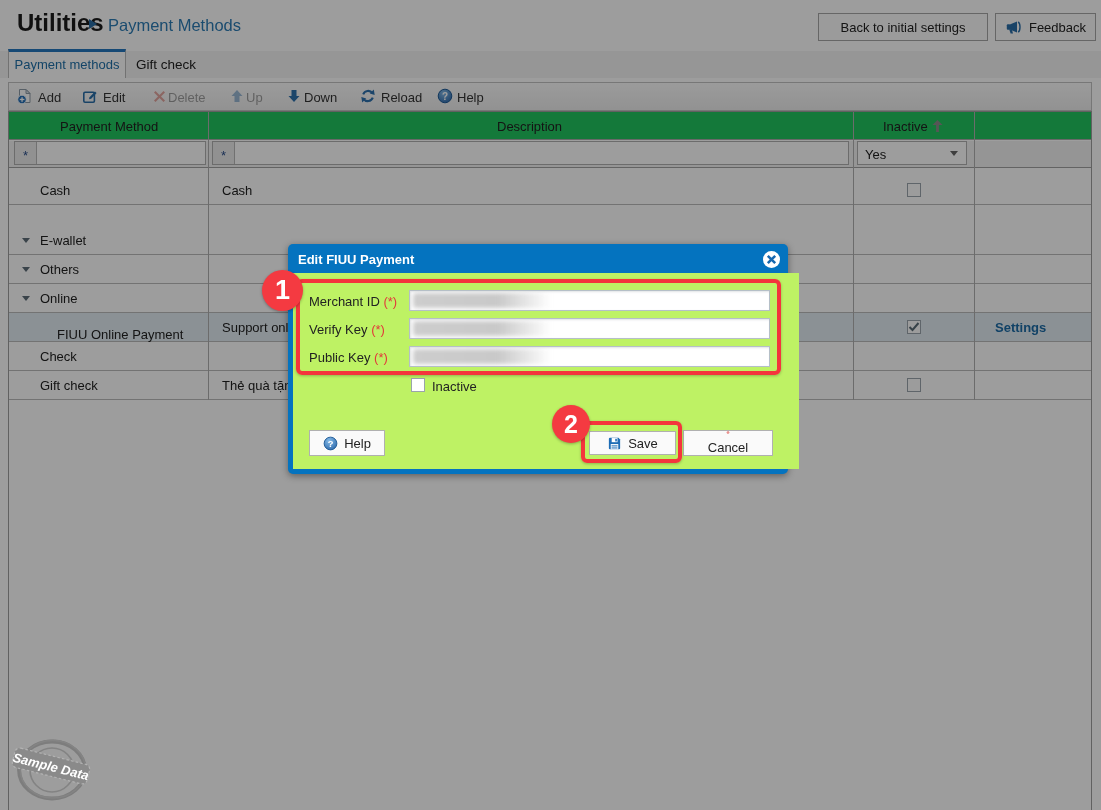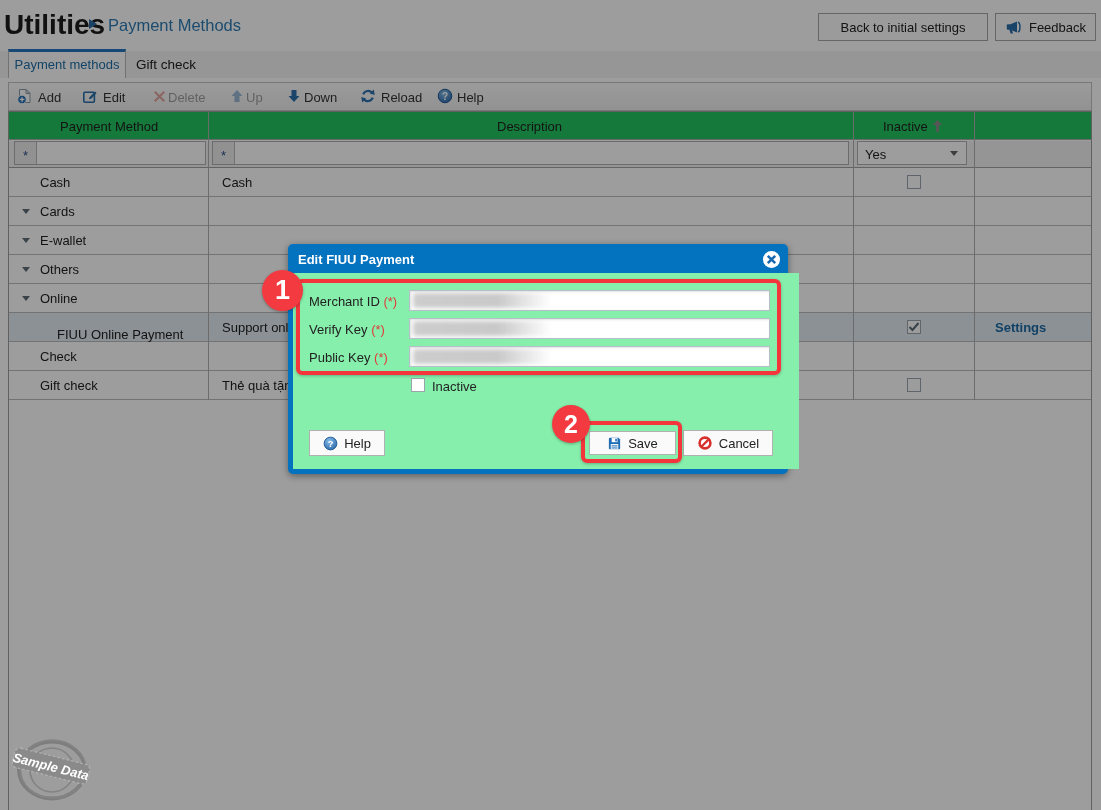--- a/index.html
+++ b/index.html
@@ -1,20 +1,20 @@
 <!DOCTYPE html>
 <html><head>
 <meta charset="utf-8">
 <style>
   * { margin:0; padding:0; box-sizing:border-box; }
   html,body { width:1101px; height:810px; }
   body { position:relative; background:#fff; font-family:"Liberation Sans",sans-serif; font-size:13px; color:#222; overflow:hidden; }
   .abs { position:absolute; }
   
-  #hTitle { left:4px; top:9px; font-size:28px; font-weight:bold; color:#1d1d1d; }
+  #hTitle { left:17px; top:9px; font-size:24px; font-weight:bold; color:#1d1d1d; }
   #hArrow { left:89px; top:19px; width:0; height:0; border-left:8px solid #2a6ba3; border-top:5.5px solid transparent; border-bottom:5.5px solid transparent; }
   #hCrumb { left:108px; top:16px; font-size:16.5px; color:#2d7cb5; }
   .topbtn { top:13px; height:28px; border:1px solid #a6a6a6; background:#fcfcfc; color:#222; display:flex; align-items:center; justify-content:center; font-size:13px; }
   
   #tabstrip { left:0; top:51px; width:1101px; height:27px; background:#f4f4f4; }
   #tabActive { left:8px; top:49px; width:118px; height:29px; background:#fff; border-top:3px solid #2577be; border-left:1px solid #b9b9b9; border-right:1px solid #b9b9b9; color:#1f6fa8; font-size:13px; text-align:center; padding-top:5px; }
   #tabGift { left:136px; top:57px; font-size:13.5px; color:#222; }
   
   #toolbar { left:8px; top:82px; width:1084px; height:29px; border:1px solid #c2c2c2; background:linear-gradient(#fcfcfc,#ededed); }
   .tbi { position:absolute; top:5px; }
@@ -34,21 +34,21 @@
   .grpArrow { position:absolute; left:13px; top:12px; width:0; height:0; border-top:5px solid #5f6e79; border-left:4.5px solid transparent; border-right:4.5px solid transparent; }
   .cbx { position:absolute; left:898px; top:7px; width:14px; height:14px; background:#fdfdfd; border:1px solid #9aa4ac; }
   
   #stamp { left:0px; top:722px; z-index:40; }
   
   #overlay { left:0; top:0; width:1101px; height:810px; background:rgba(0,0,0,0.385); z-index:10; }
   
   #modal { left:288px; top:244px; width:500px; height:230px; background:#0473bf; border-radius:5px; z-index:20; box-shadow:0 2px 7px rgba(0,0,0,0.4); }
   #mtitle { position:absolute; left:10px; top:8px; color:#fff; font-weight:bold; font-size:13px; }
   #mclose { position:absolute; top:7px; width:17px; height:17px; background:#fff; border-radius:50%; }
-  #mbody { position:absolute; left:5px; top:29px; width:506px; height:196px; background:#86efac; }
+  #mbody { position:absolute; left:5px; top:29px; width:506px; height:196px; background:#bef264; }
   .mlabel { position:absolute; left:16px; font-size:13px; color:#222; }
   .mlabel i { font-style:normal; color:#e23a3a; }
   .minput { position:absolute; left:116px; width:361px; height:21px; border:1px solid #b5bfc7; background:#fff; overflow:hidden; box-shadow:inset 1px 1px 2px rgba(90,100,110,0.18); }
   .blob { position:absolute; left:3px; top:2px; width:145px; height:15px; background:linear-gradient(to right,#cdcdcd 0,#c9c9c9 85px,rgba(201,201,201,0) 138px); filter:blur(2px); border-radius:3px; }
   .mbtn { position:absolute; height:26px; border:1px solid #b0b0b0; background:#fafafa; display:flex; align-items:center; justify-content:center; font-size:13px; color:#222; gap:6px; }
   
   .ann { position:absolute; border:4px solid #f4353c; border-radius:6px; z-index:30; box-shadow:0 1px 3px rgba(0,0,0,0.25); }
   .anc { position:absolute; background:#f43a41; border-radius:50%; color:#fff; font-weight:bold; text-align:center; z-index:31; box-shadow:0 1px 3px rgba(0,0,0,0.3); }
 </style>
 </head>
@@ -135,29 +135,25 @@
       </div>
     <div class="fbox" style="left:203px;width:637px;">
         <div class="fstar">*</div>
       </div>
     <div class="fbox" style="left:848px;width:110px;">
         <span style="margin:5px 0 0 7px;text-align:center;">Yes</span>
       <div style="position:absolute;right:8px;top:9px;width:0;height:0;border-top:5px solid #666;border-left:4.5px solid transparent;border-right:4.5px solid transparent;"></div>
     </div>
   </div>
 
-  <div class="row" style="top:56px;">
+  <div class="row" style="top:64px;">
     <span class="rtxt" style="left:31px;">Cash</span>
     <span class="rtxt" style="left:213px;">Cash</span>
     <div class="cbx"></div>
   </div>
-  <div class="row" style="top:85px;">
-      <div class="grpArrow"></div>
-      <span class="rtxt" style="left:31px;">Cards</span>
-    </div>
   <div class="row" style="top:114px;">
       <div class="grpArrow"></div>
       <span class="rtxt" style="left:31px;">E-wallet</span>
     </div>
   <div class="row" style="top:172px;">
       <div class="grpArrow"></div>
       <span class="rtxt" style="left:31px;">Online</span>
     </div>
   <div class="row" style="top:143px;">
       <div class="grpArrow"></div>
@@ -235,21 +231,21 @@
       <svg width="15" height="15" viewBox="0 0 16 16">
         <path d="M2 3 a1.2 1.2 0 0 1 1.2-1.2 h9 L14 3.6 V13 a1.2 1.2 0 0 1 -1.2 1.2 H3.2 A1.2 1.2 0 0 1 2 13 Z" fill="#1e6db6"></path>
         <rect x="5" y="2.2" width="6.2" height="4.4" fill="#fff"></rect>
         <rect x="8.8" y="3" width="1.7" height="2.8" fill="#1e6db6"></rect>
         <rect x="4" y="8.6" width="8" height="5.6" fill="#fff"></rect>
         <rect x="4.8" y="10" width="6.4" height="1.1" fill="#1e6db6"></rect>
         <rect x="4.8" y="12.2" width="6.4" height="1.1" fill="#1e6db6"></rect>
       </svg>
       <span>Save</span>
     </div>
-    <div class="mbtn" style="left:390px;top:157px;width:90px;">
+    <div class="mbtn" style="left:390px;top:157px;width:90px;flex-direction:column;">
       <svg width="16" height="16" viewBox="0 0 16 16">
         <circle cx="8" cy="8" r="5.4" fill="#fff" stroke="#d8312d" stroke-width="2.6"></circle>
         <rect x="2.8" y="6.9" width="10.4" height="2.3" fill="#d8312d" transform="rotate(-45 8 8)"></rect>
       </svg>
       <span>Cancel</span>
     </div>
   </div>
 </div>
 
 <div class="ann" style="left:296px;top:279px;width:485px;height:96px;"></div>

